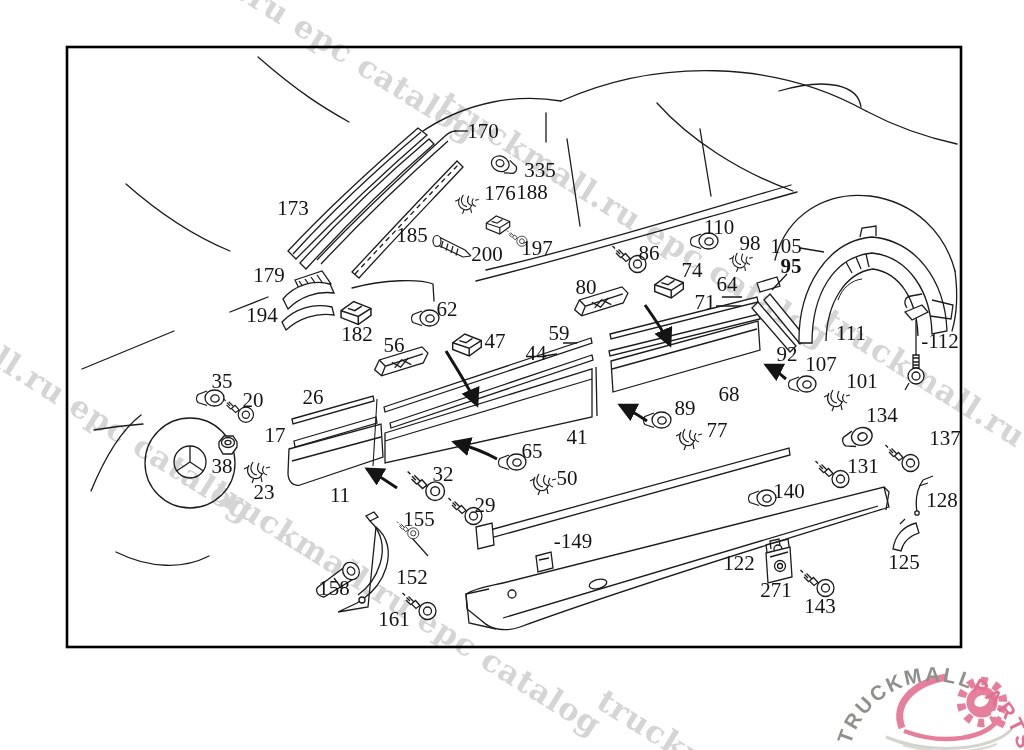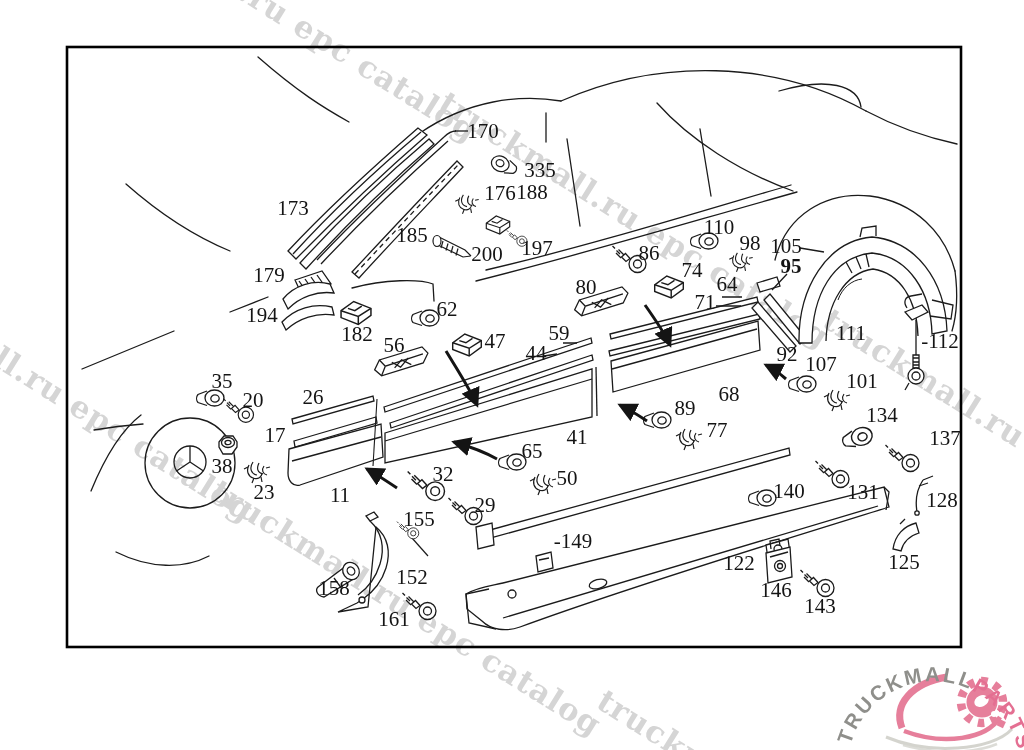--- a/index.html
+++ b/index.html
@@ -351,20 +351,20 @@
     <span class="plabel" style="left: 851px; top: 333px;">111</span>
     <span class="plabel" style="left: 940px; top: 341px;">-112</span>
     <span class="plabel" style="left: 787px; top: 354px;">92</span>
     <span class="plabel" style="left: 821px; top: 364px;">107</span>
     <span class="plabel" style="left: 862px; top: 381px;">101</span>
     <span class="plabel" style="left: 729px; top: 394px;">68</span>
     <span class="plabel" style="left: 685px; top: 408px;">89</span>
     <span class="plabel" style="left: 717px; top: 430px;">77</span>
     <span class="plabel" style="left: 882px; top: 415px;">134</span>
     <span class="plabel" style="left: 928px; top: 438px; margin-left: 17px;">137</span>
-    <span class="plabel" style="left: 863px; top: 466px; margin-top: 26px;">131</span>
+    <span class="plabel" style="left: 863px; top: 466px;">131</span>
     <span class="plabel" style="left: 789px; top: 491px;">140</span>
     <span class="plabel" style="left: 739px; top: 563px;">122</span>
-    <span class="plabel" style="left: 776px; top: 590px;">146</span>
+    <span class="plabel" style="left: 776px; top: 590px;">271</span>
     <span class="plabel" style="left: 820px; top: 606px;">143</span>
     <span class="plabel" style="left: 904px; top: 562px;">125</span>
     <span class="plabel" style="left: 942px; top: 500px;">128</span>
   </div>
 
 </body></html>

